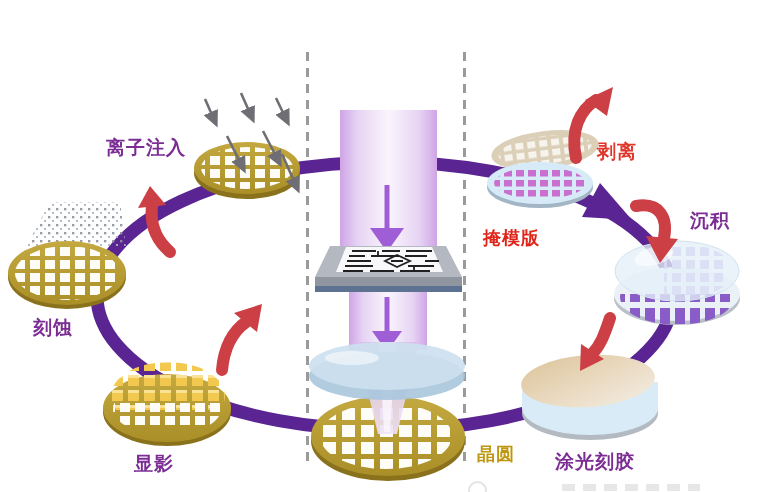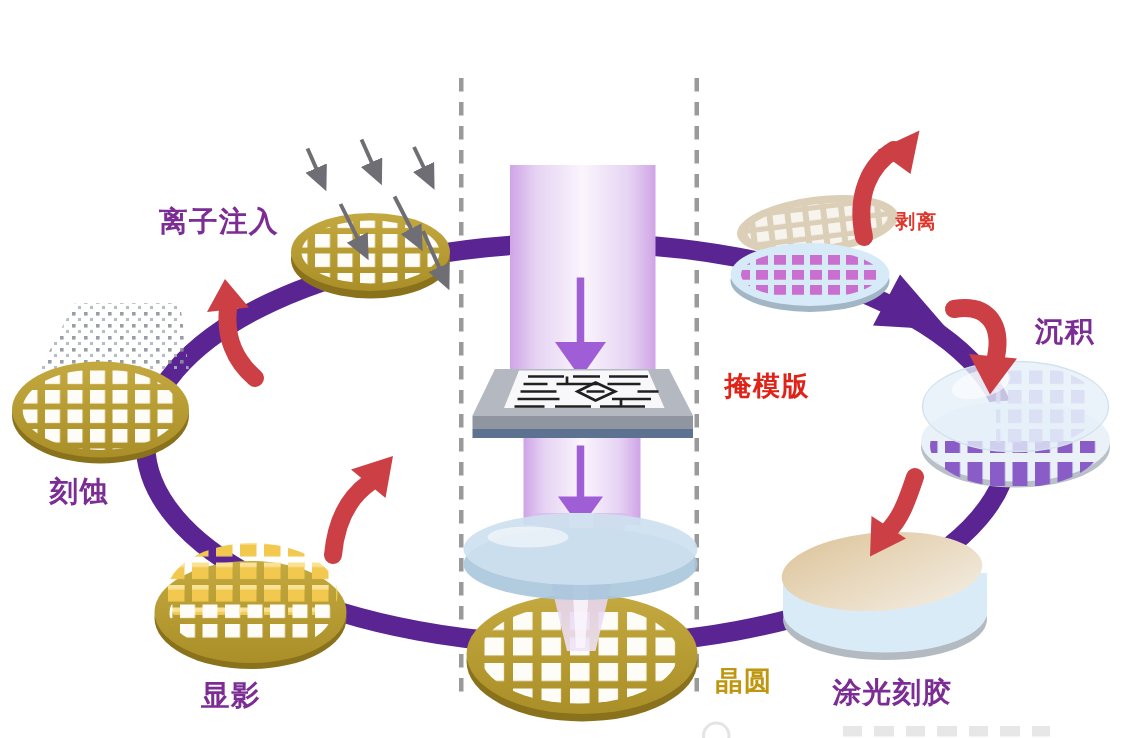--- a/index.html
+++ b/index.html
@@ -1,21 +1,21 @@
 <!DOCTYPE html>
 <html><head>
 <meta charset="utf-8">
 <style>
   html,body{margin:0;padding:0;background:#ffffff;}
   #stage{position:relative;width:757px;height:492px;background:#fff;overflow:hidden;
          font-family:"Liberation Sans","DejaVu Sans",sans-serif;}
   #stage svg{position:absolute;left:0;top:0;}
   .lbl{position:absolute;font-weight:700;white-space:nowrap;letter-spacing:1px;}
   .lbl.purple{color:#7b2d94;font-size:19px;}
-  .lbl.red{color:#e0372c;font-size:13px;}
+  .lbl.red{color:#e0372c;font-size:19px;}
   .lbl.redmask{color:#e02318;font-size:18px;}
   .lbl.gold{color:#bf9610;font-size:18px;margin-left:12px;}
   #title{position:absolute;left:385px;top:13px;transform:translateX(-50%);
          font-size:18px;font-weight:700;color:#1b1b1b;letter-spacing:1px;}
   .wm-bar{position:absolute;left:562px;top:484px;width:138px;height:7px;opacity:.45;
           background:repeating-linear-gradient(90deg,#c9c9c9 0 13px,transparent 13px 21px);}
   .wm-circle{position:absolute;left:468px;top:481px;width:15px;height:15px;border:2px solid #d2d2d2;
           border-radius:50%;opacity:.6;}
 </style>
 </head>
@@ -234,18 +234,18 @@
   </g>
 </svg>
 
 <div class="lbl purple" style="left:93px;top:135px;margin-left:13px;">离子注入</div>
 <div class="lbl purple" style="left:10px;top:315px;margin-left:23px;">刻蚀</div>
 <div class="lbl purple" style="left:134px;top:451px;text-align:center;">显影</div>
 <div class="lbl gold" style="left:465px;top:442px;">晶圆</div>
 <div class="lbl purple" style="left:555px;top:449px;">涂光刻胶</div>
 <div class="lbl purple" style="left:690px;top:208px;">沉积</div>
 <div class="lbl red" style="left:597px;top:139px;">剥离</div>
-<div class="lbl redmask" style="left:483px;top:245px;">掩模版</div>
+<div class="lbl redmask" style="left:483px;top:226px;">掩模版</div>
 
 <div class="wm-circle"></div>
 <div class="wm-bar"></div>
 
 </div>
 
 </body></html>

